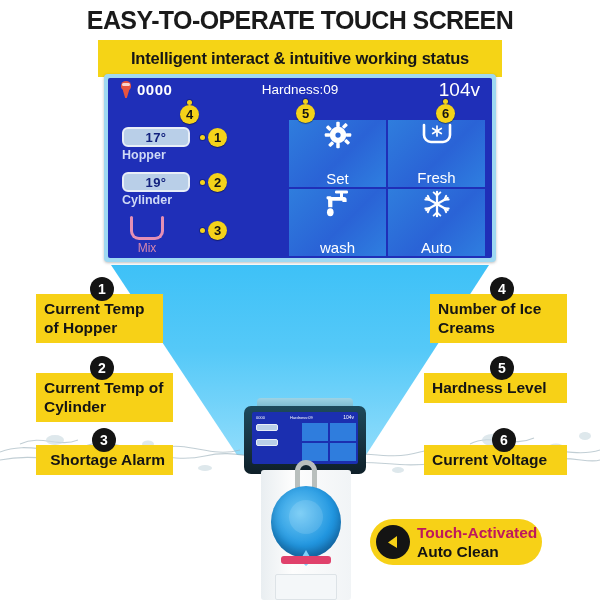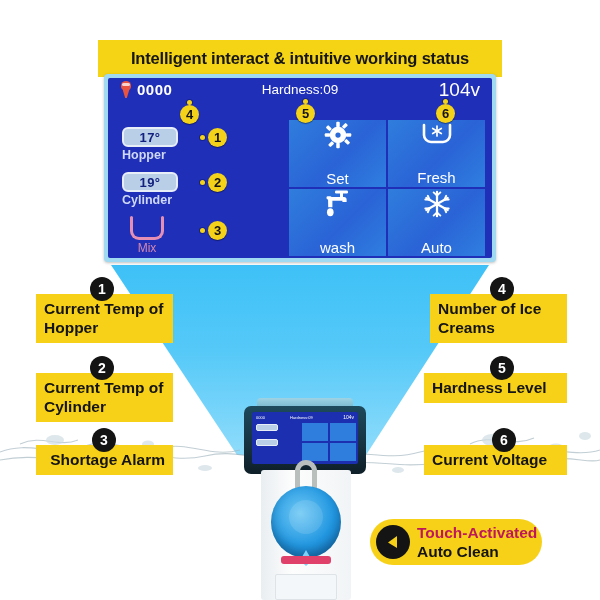--- a/index.html
+++ b/index.html
@@ -105,21 +105,21 @@
   }
   .ydot {
     position: absolute; z-index: 6;
     width: 5px; height: 5px; border-radius: 50%;
     background: #f4d21a; box-shadow: 0 0 0 1px rgba(0,0,0,.25);
   }
 
   
   .temp-row { position: absolute; display: flex; align-items: center; }
   .temp-box {
-    width: 56px; height: 20px;
+    width: 68px; height: 20px;
     background: #b9cfe8;
     border: 2px solid #e8eef7;
     border-radius: 6px;
     display: flex; align-items: center; justify-content: center;
     color: #13227e; font-size: 13px; font-weight: bold;
     letter-spacing: .5px;
   }
   .temp-label {
     color: #cfd9f5; font-size: 12.5px; font-weight: 600;
     margin-top: 1px; text-align: left;
@@ -226,20 +226,21 @@
   .m-base {
     position: absolute; left: 32px; top: 176px; width: 62px; height: 26px;
     background: #f4f7f9; border: 1px solid #dde3e7; border-radius: 2px;
   }
 </style>
 </head>
 <body>
 
 <div id="root">
 
+  <div class="headline">EASY-TO-OPERATE TOUCH SCREEN</div>
   <div class="subtitle-band">
     <span>Intelligent interact &amp; intuitive working status</span>
   </div>
 
   <div class="beam"></div>
 
   <svg class="splash" viewBox="0 0 600 90">
     <g fill="none" stroke="#9fb3bd" stroke-width="1.1" opacity="0.75">
       <path d="M0,52 C30,40 55,58 85,46 C110,36 130,55 160,48 C190,41 210,58 240,50"></path>
       <path d="M0,60 C40,52 70,66 110,56 C145,48 170,64 205,56 C235,49 250,60 270,56"></path>
@@ -381,21 +382,21 @@
             </g>
           </svg>
           <span class="lbl">Auto</span>
         </div>
 
       </div>
     </div>
   </div>
 
   <div class="bmark" style="left:90px; top:277px;">1</div>
-  <div class="callout" style="left:36px; top:294px; width:137px;">Current Temp of Hopper</div>
+  <div class="callout" style="left:36px; top:294px; width:127px;">Current Temp of Hopper</div>
 
   <div class="bmark" style="left:90px; top:356px;">2</div>
   <div class="callout" style="left:36px; top:373px; width:137px;">Current Temp of Cylinder</div>
 
   <div class="bmark" style="left:92px; top:428px;">3</div>
   <div class="callout" style="left:36px; top:445px; width:137px;text-align:right;">Shortage Alarm</div>
 
   <div class="bmark" style="left:490px; top:277px;">4</div>
   <div class="callout" style="left:430px; top:294px; width:137px;">Number of Ice Creams</div>
 

